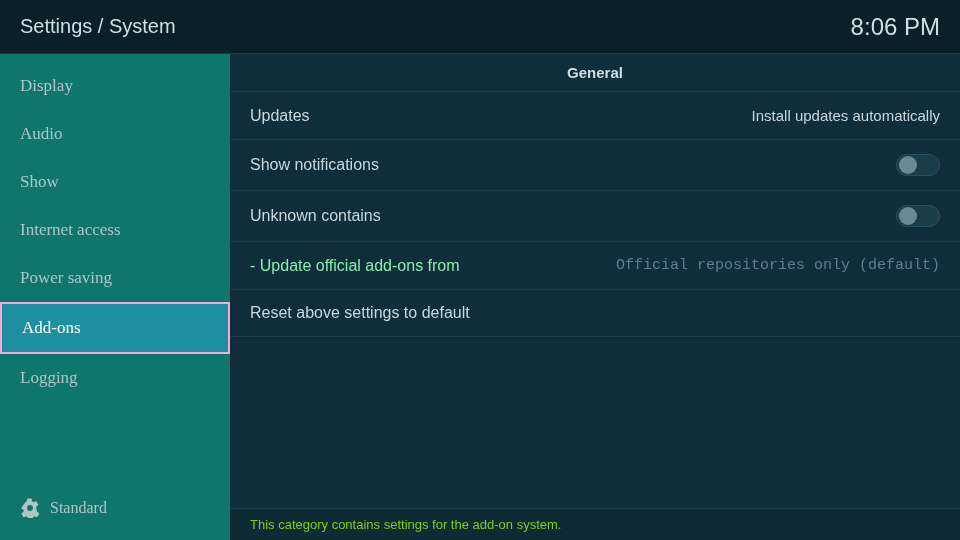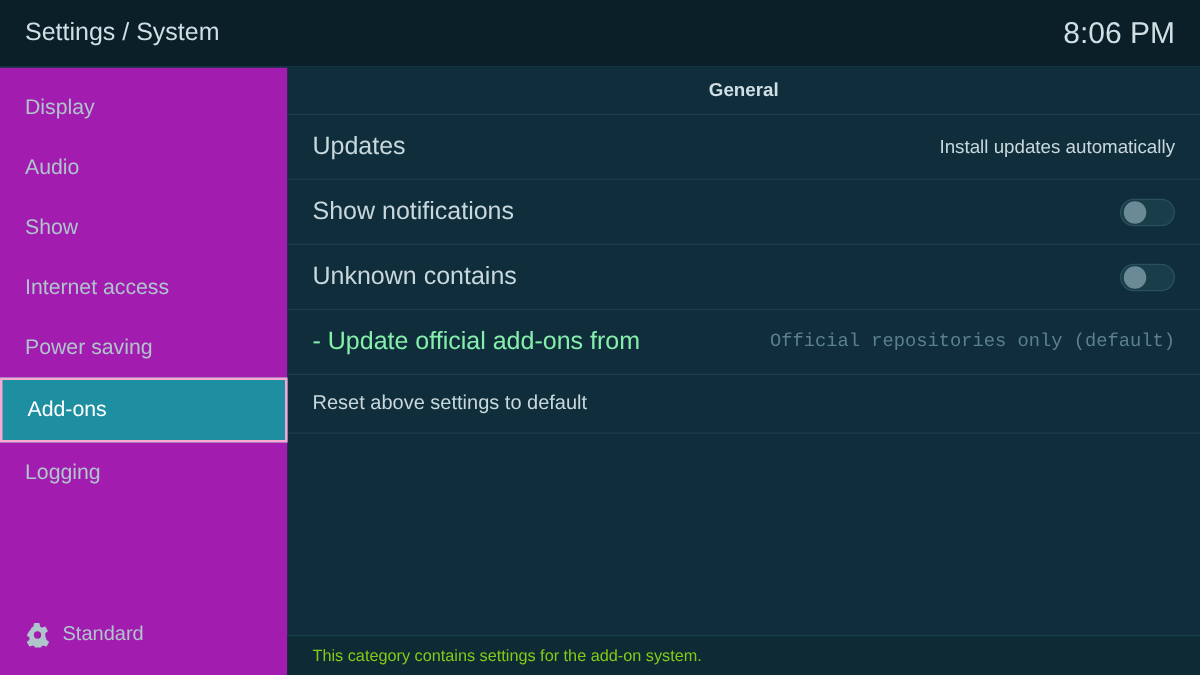--- a/index.html
+++ b/index.html
@@ -41,24 +41,25 @@
     
     .main {
       display: flex;
       flex: 1;
       overflow: hidden;
     }
 
     
     .sidebar {
       width: 230px;
-      background: #a21caf;
+      background: #0f766e;
       display: flex;
       flex-direction: column;
       padding: 8px 0;
+      font-family: Liberation Serif, serif;
     }
 
     .sidebar-item {
       padding: 14px 20px;
       font-size: 17px;
       color: #b0c4cc;
       cursor: pointer;
       position: relative;
     }
 
@@ -118,21 +119,21 @@
     .setting-row.dimmed .setting-label {
       color: #86efac;
     }
 
     .setting-row.dimmed .setting-value {
       color: #5a8090;
       font-family: Liberation Mono, monospace;
     }
 
     .setting-label {
-      font-size: 20px;
+      font-size: 16px;
       color: #c8d8dc;
     }
 
     .setting-value {
       font-size: 15px;
       color: #c8d8dc;
     }
 
     
     .toggle {

